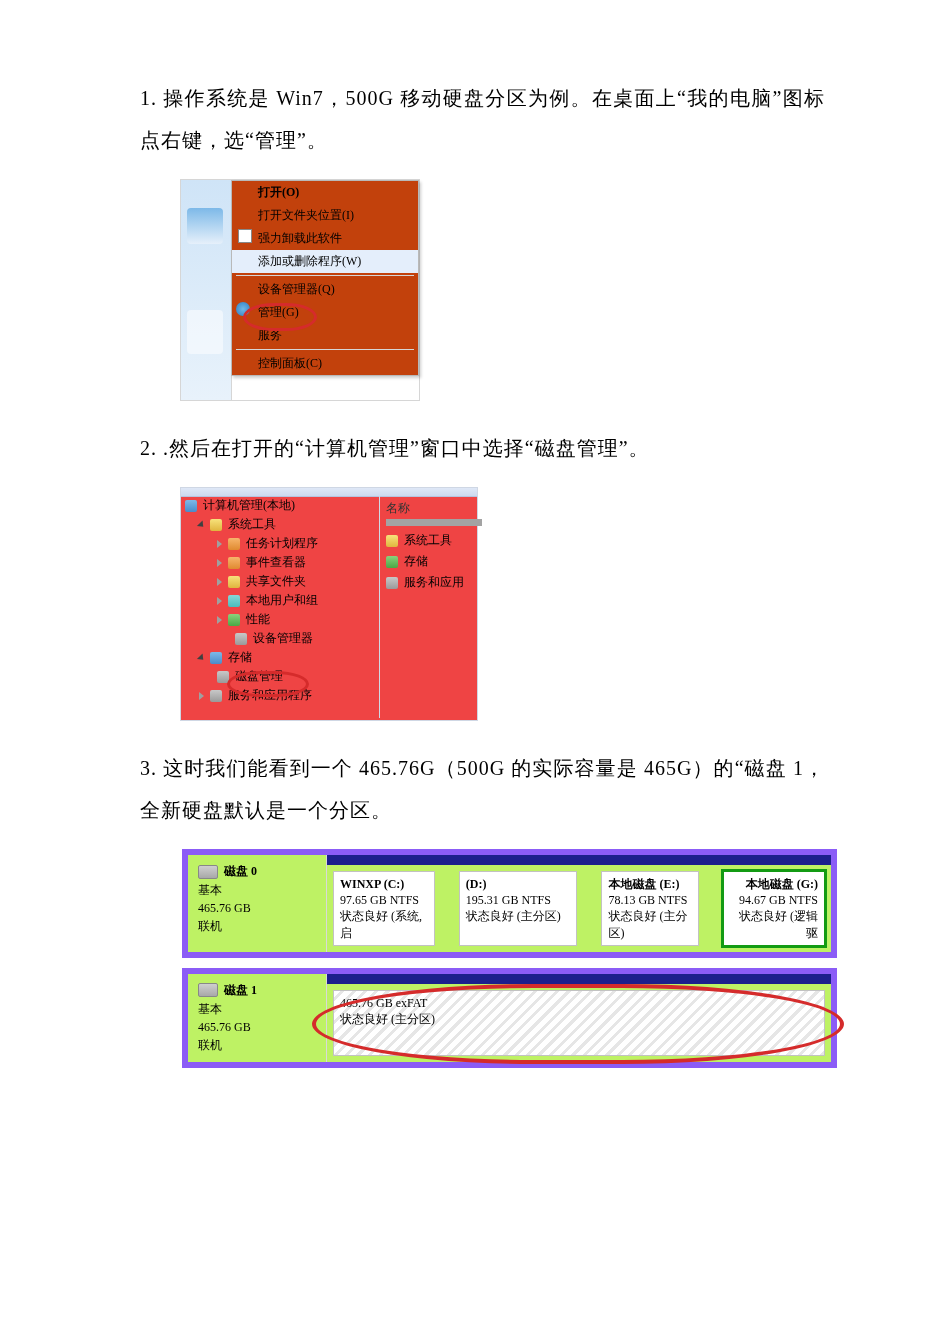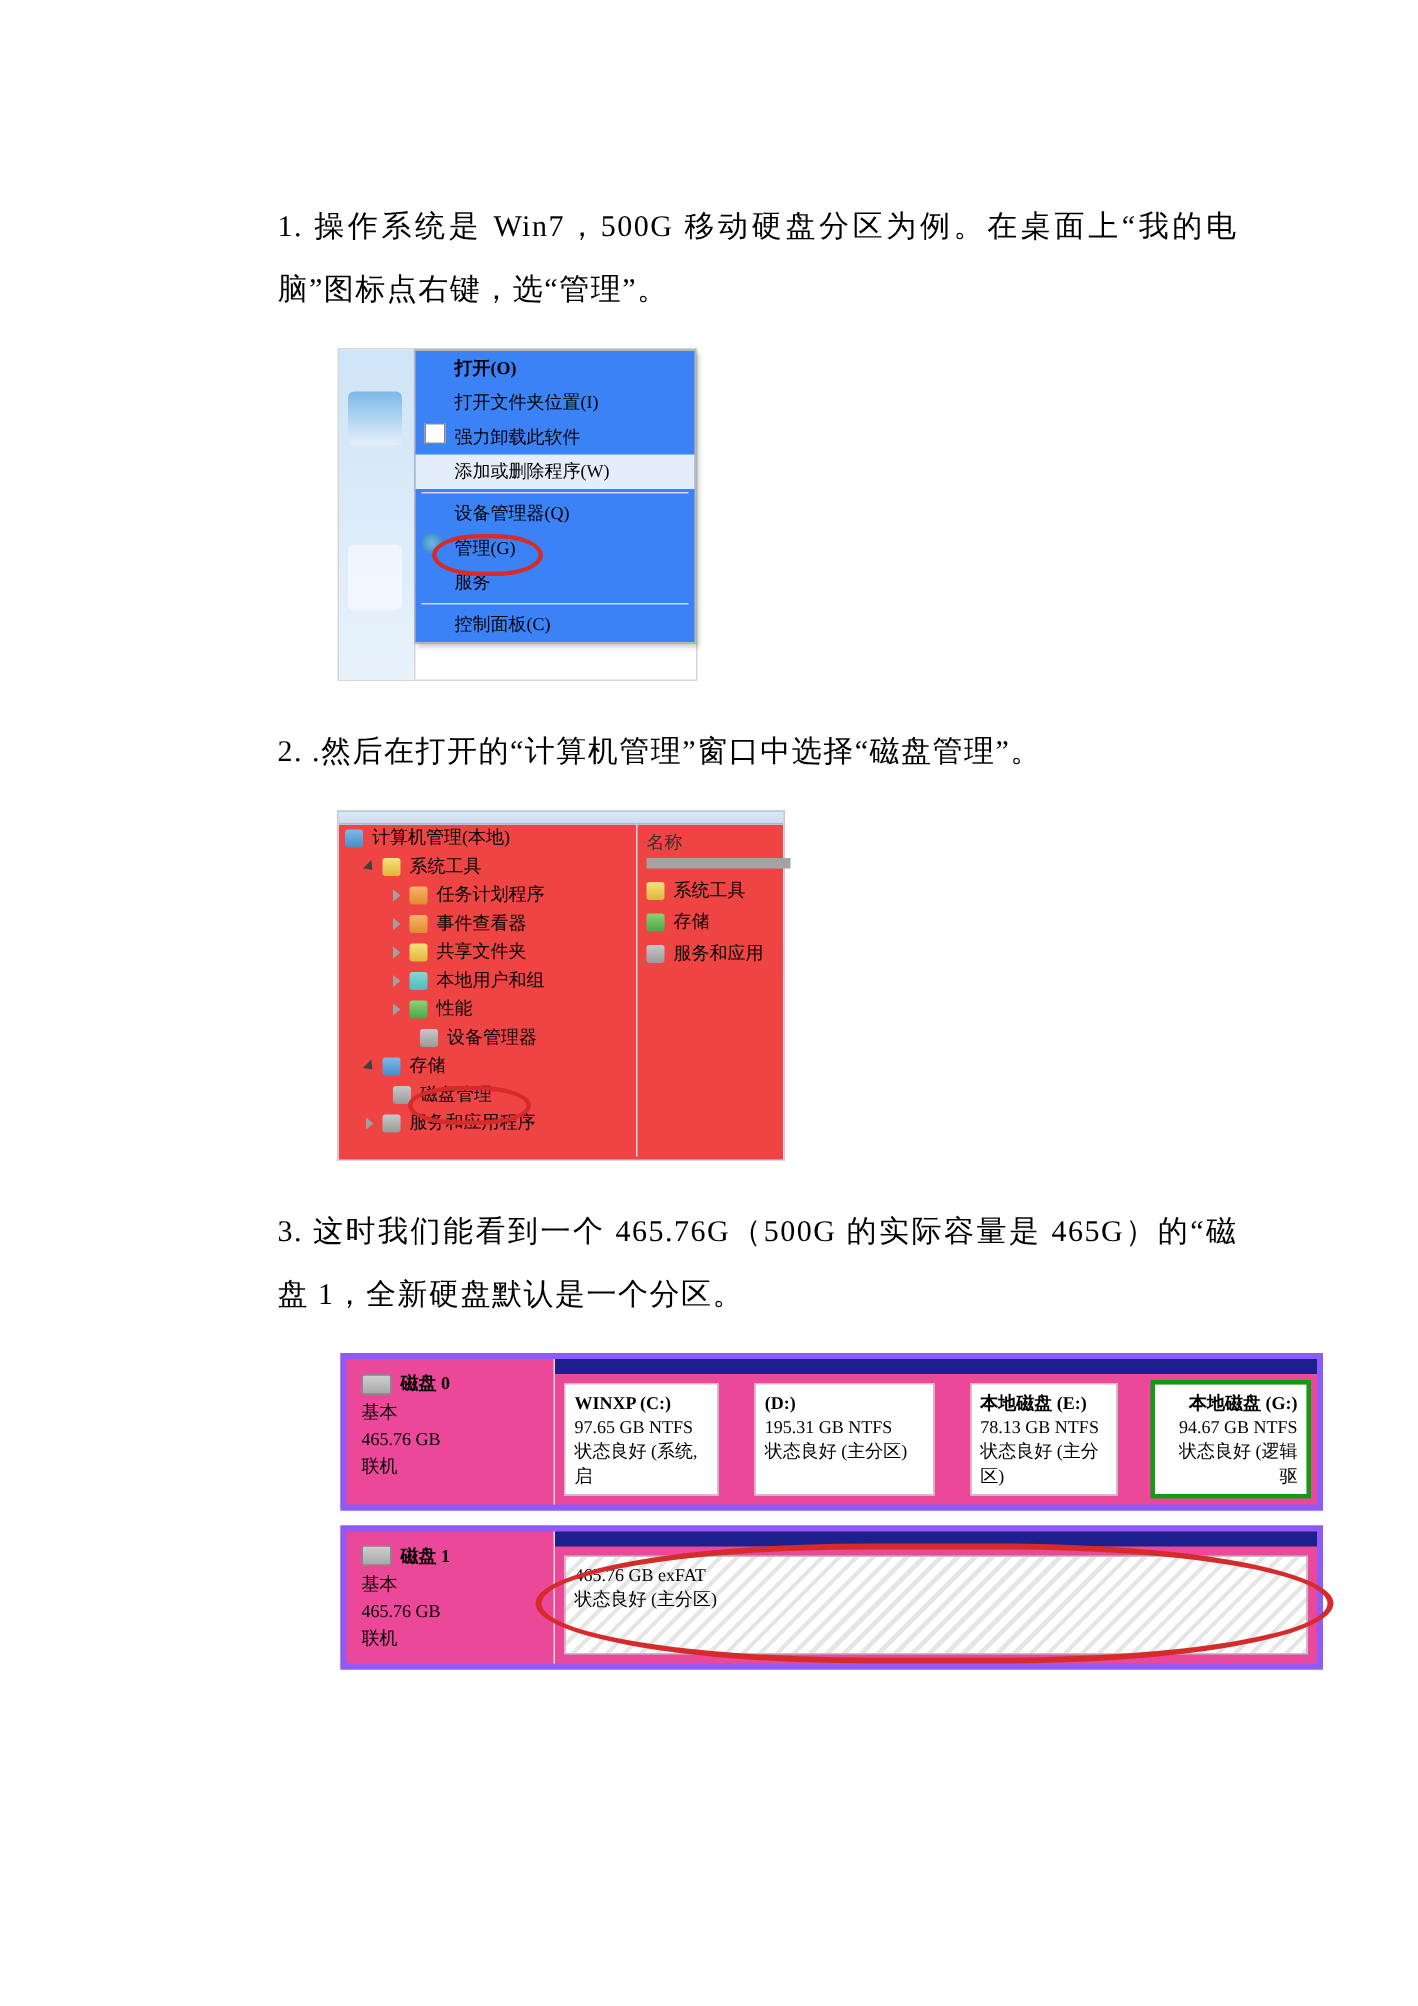--- a/index.html
+++ b/index.html
@@ -4,22 +4,21 @@
 <style>
   body {
     margin: 0;
     padding: 0;
     background: #fff;
     font-family: "SimSun", "Songti SC", serif;
     color: #000;
     width: 945px;
   }
   .page {
-    padding: 110px 120px 60px 140px;
-    margin-left: 45px;
+    padding: 57px 120px 60px 140px;
   }
   .para {
     font-size: 20px;
     line-height: 2.1;
     letter-spacing: 1px;
     margin-bottom: 18px;
     text-align: justify;
   }
   .image-block {
     margin: 10px 0 26px 40px;
@@ -50,21 +49,21 @@
     position: absolute;
     left: 6px; top: 130px;
     width: 36px; height: 44px;
     background: rgba(255,255,255,0.5);
     border-radius: 4px;
   }
   .ctx-menu {
     position: absolute;
     left: 50px; top: 0;
     width: 186px;
-    background: #3b82f6;
+    background: #c2410c;
     border: 1px solid #b9b9b9;
     box-shadow: 2px 2px 3px rgba(0,0,0,.2);
     font-family: "SimSun","Songti SC",serif;
     font-size: 12px;
   }
   .ctx-item {
     padding: 3px 6px 3px 26px;
     position: relative;
     white-space: nowrap;
   }
@@ -184,23 +183,23 @@
   
   .disk-wrap {
     width: 655px;
     margin-left: 2px;
     font-family: "SimSun","Songti SC",serif;
     font-size: 12px;
     position: relative;
   }
   .disk-row {
     display: flex;
-    border: 4px solid #8b5cf6;
+    border: 6px solid #8b5cf6;
     margin-bottom: 10px;
-    background: #ec4899;
+    background: #bef264;
   }
   .disk-side {
     width: 118px;
     padding: 8px 10px;
     display: flex;
     flex-direction: column;
     gap: 2px;
     border-right: 1px solid #d9d9d9;
   }
   .disk-side .hd {

